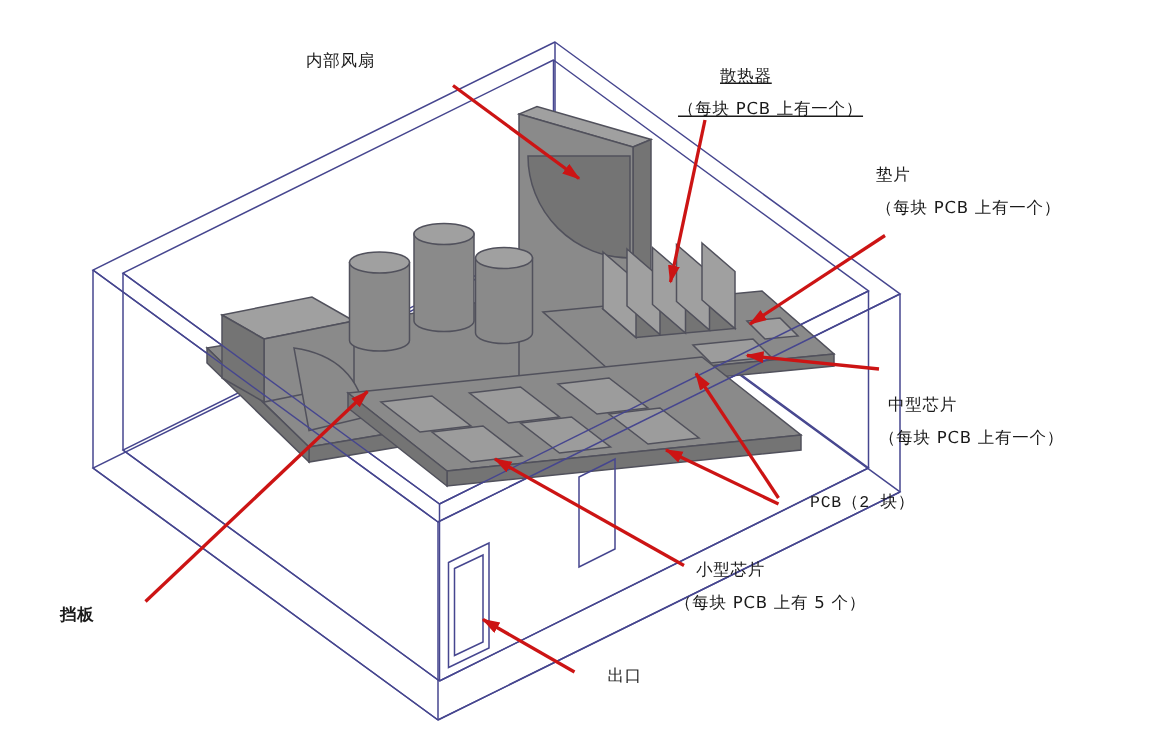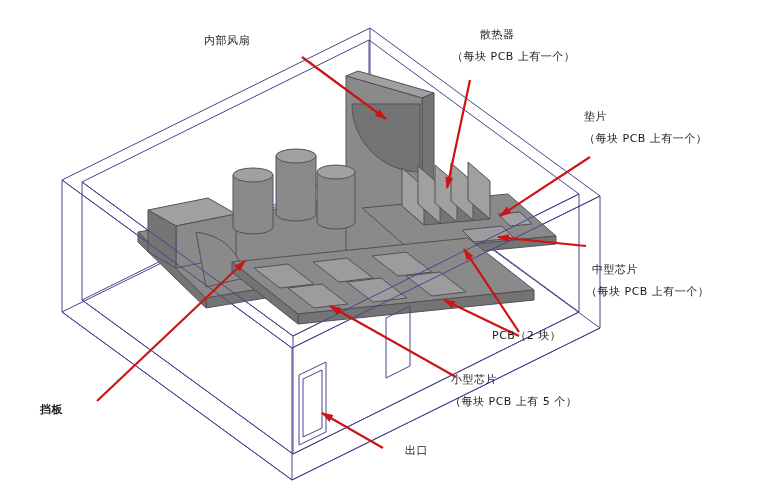--- a/index.html
+++ b/index.html
@@ -129,41 +129,41 @@
       <line class="arrow-line" marker-end="url(#ah)" x1="456" y1="377" x2="330" y2="306"></line>
       <line class="arrow-line" marker-end="url(#ah)" x1="97" y1="401" x2="245" y2="261"></line>
       <line class="arrow-line" marker-end="url(#ah)" x1="383" y1="448" x2="322" y2="413"></line>
     </g>
   </svg>
 
   <div class="label" style="left:204px; top:30px;">
     <span>内部风扇</span>
   </div>
 
-  <div class="label" style="left:452px; top:24px;">
+  <div class="label" style="left:452px; top:40px;text-decoration:underline;">
     <span style="margin-left:28px;">散热器</span>
     <span>（每块 PCB 上有一个）</span>
   </div>
 
   <div class="label" style="left:584px; top:106px;">
     <span style="">垫片</span>
     <span>（每块 PCB 上有一个）</span>
   </div>
 
   <div class="label" style="left:586px; top:232px;">
     <span style="margin-left:6px;margin-top:27px;">中型芯片</span>
     <span>（每块 PCB 上有一个）</span>
   </div>
 
-  <div class="label" style="left:492px; top:325px;">
+  <div class="label" style="left:540px; top:325px;font-family:Liberation Mono, monospace;">
     <span>PCB（2 块）</span>
   </div>
 
   <div class="label" style="left:450px; top:369px;">
-    <span style="margin-left:1px;">小型芯片</span>
+    <span style="margin-left:14px;">小型芯片</span>
     <span>（每块 PCB 上有 5 个）</span>
   </div>
 
   <div class="label" style="left:40px; top:399px;font-weight:bold;">
     <span>挡板</span>
   </div>
 
   <div class="label" style="left:386px; top:440px;margin-left:19px;">
     <span>出口</span>
   </div>

